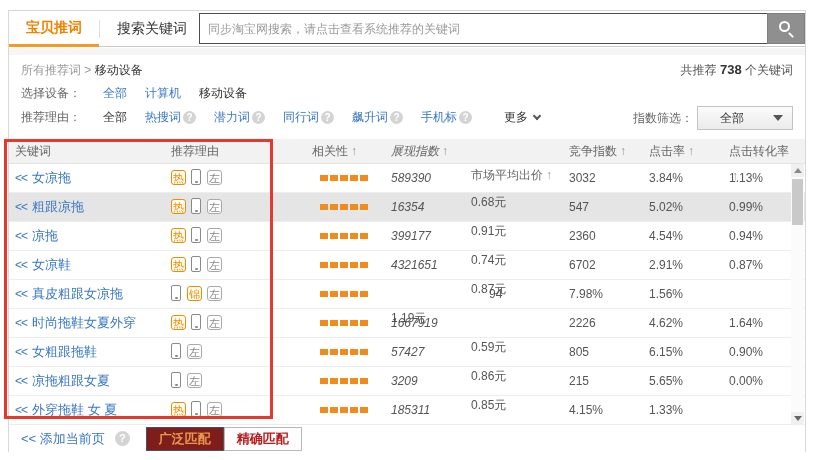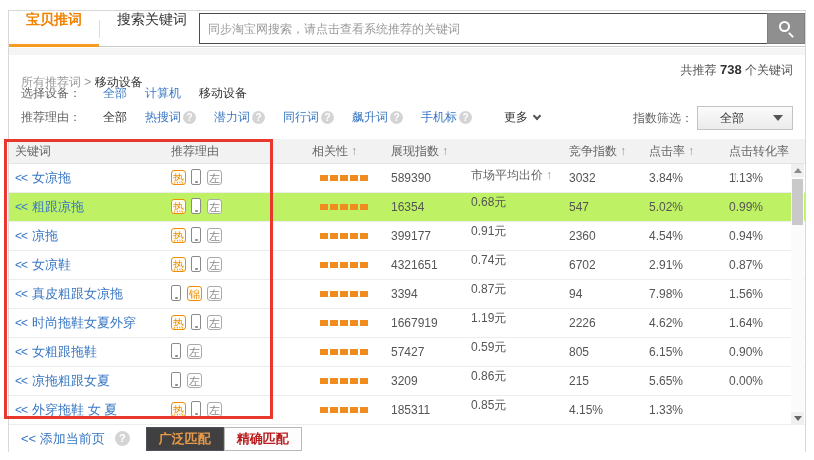--- a/index.html
+++ b/index.html
@@ -3,37 +3,37 @@
 <meta charset="utf-8">
 <style>
   * { margin:0; padding:0; box-sizing:border-box; }
   html,body { width:814px; height:460px; background:#fff; overflow:hidden;
     font-family:"Liberation Sans","DejaVu Sans",sans-serif; }
   .panel { position:absolute; left:8px; top:10px; width:798px; height:442px;
     border:1px solid #d8d8d8; background:#fff; }
 
   
   .tabs { position:relative; height:36px; border-bottom:1px solid #c9c9c9; display:flex; align-items:stretch; }
-  .tab { display:flex; padding:0 17px; font-size:14px; color:#333; cursor:pointer; }
+  .tab { display:flex; align-items:center; padding:0 17px; font-size:14px; color:#333; cursor:pointer; }
   .tab.active { color:#f08200; font-weight:bold; border-bottom:3px solid #f59a23; margin-bottom:-1px; }
   .tab-divider { width:1px; height:18px; background:#ddd; align-self:center; }
   .tabs-shadow { position:absolute; left:0; right:0; top:37px; height:7px; background:#f5f5f5; }
 
   .search-wrap { position:absolute; left:190px; top:2px; right:0; height:31px; display:flex;border-radius:15px; }
   .search-input { flex:1; border:1px solid #4c4c4c; border-right:none; padding:0 8px;
     font-size:12px; color:#333; outline:none; font-family:inherit; }
   .search-input::placeholder { color:#9a9a9a; }
   .search-btn { width:38px; background:#8f8f8f; border:1px solid #7f7f7f; cursor:pointer; position:relative; }
   .mag { position:absolute; left:11px; top:7px; width:11px; height:11px;
     border:2px solid #fff; border-radius:50%; }
   .mag::after { content:""; position:absolute; left:9px; top:9px; width:2px; height:6px;
     background:#fff; transform:rotate(-45deg); }
 
   
-  .crumb-row { position:absolute; left:12px; top:51px; font-size:12px; color:#999;margin-top:12px; }
+  .crumb-row { position:absolute; left:12px; top:51px; font-size:12px; color:#999; }
   .crumb-cur { color:#333; }
   .summary { position:absolute; right:12px; top:51px; font-size:12px; color:#555; }
   .summary b { color:#333; font-size:13px;text-align:right; }
 
   .filter-row { position:absolute; left:12px; font-size:12px; color:#666; display:flex; align-items:center; }
   .filter-label { width:82px; color:#666; }
   .flink { color:#3a78c3; cursor:pointer; text-decoration:none; }
   .fitem { margin-right:18px; display:flex; align-items:center; }
   .fitem.selected .flink { color:#333; cursor:default; }
   .help-icon { display:inline-block; width:13px; height:13px; margin-left:2px; border-radius:50%;
@@ -49,22 +49,22 @@
   .tri-down { width:0; height:0; border-left:5px solid transparent; border-right:5px solid transparent;
     border-top:6px solid #555; }
 
   
   .table { position:absolute; left:0; right:0; top:128px; }
   .thead { display:flex; height:25px; line-height:25px; background:#f2f2f2;
     border-bottom:1px solid #e4e4e4; font-size:12px; color:#666; padding-left:6px; }
   .sort-arrow { color:#999; font-weight:bold; margin-left:3px; }
   .tr { display:flex; height:29px; line-height:28px; border-bottom:1px solid #ededed;
     font-size:12px; color:#555; padding-left:6px; background:#fff; }
-  .tr.hl { background:#bef264; }
-  .c1{width:156px;} .c2{width:141px;} .c3{width:79px;} .c4{width:80px;}
+  .tr.hl { background:#e5e5e5; }
+  .c1{width:156px;} .c2{width:141px;} .c3{width:79px;} .c4{width:80px;font-style:italic;}
   .c5{width:98px;margin-top:24px;} .c6{width:80px;} .c7{width:80px;} .c8{width:60px;}
   .kw-prefix { color:#3a78c3; margin-right:5px; letter-spacing:-1px; cursor:pointer; }
   .kw { color:#3a78c3; font-size:13px; cursor:pointer; }
   .badge { display:inline-block; width:15px; height:15px; line-height:15px; text-align:center;
     font-size:11px; border-radius:3px; margin-right:5px; vertical-align:middle; margin-top:-3px; }
   .badge.orange { border:1px solid #f08c00; color:#f08c00; background:#fffdf6; }
   .badge.gray { border:1px solid #a9a9a9; color:#8a8a8a; background:#fff; }
   .phone-icon { display:inline-block; width:10px; height:16px; border:1px solid #8a8a8a;
     border-radius:2px; margin-right:6px; vertical-align:middle; margin-top:-3px; position:relative; background:#fff; }
   .phone-icon::after { content:""; position:absolute; left:3px; bottom:1px; width:3px; height:2px;
@@ -80,21 +80,21 @@
   .sb-down { bottom:0; } .sb-down .t { border-top:5px solid #666; }
   .sb-thumb { position:absolute; left:1px; top:15px; width:11px; height:46px; background:#c9c9c9; cursor:pointer; }
 
   
   .footer { position:absolute; left:0; right:0; top:414px; height:27px; background:#fff;
     display:flex; align-items:center; padding-left:12px; font-size:13px; }
   .add-link { color:#3a78c3; cursor:pointer; }
   .footer .help-icon { width:15px; height:15px; line-height:15px; margin-left:10px; font-size:11px; }
   .match-btns { display:flex; margin-left:16px; }
   .btn { height:24px; line-height:22px; padding:0 12px; font-size:13px; font-weight:bold; cursor:pointer; }
-  .btn.broad { background:#404040; border:1px solid #4c515b; color:#e89a4a; }
+  .btn.broad { background:#7f1d1d; border:1px solid #4c515b; color:#e89a4a; }
   .btn.exact { background:#fdfdfd; border:1px solid #b9b9b9; color:#b91c1c; }
 
   
   .annotation { position:absolute; left:4px; top:139px; width:269px; height:280px;
     border:3px solid #e8382e; z-index:50; pointer-events:none; }
 </style>
 </head>
 <body>
 
 <div class="panel">
@@ -262,21 +262,20 @@
         <div class="tr">
           <div class="c1"><span class="kw-prefix">&lt;&lt;</span><span class="kw">真皮粗跟女凉拖</span></div>
           <div class="c2"><span class="phone-icon"></span><span class="badge orange">锦</span><span class="badge gray">左</span></div>
           <div class="c3 bars">
             <span class="bar"></span>
             <span class="bar"></span>
             <span class="bar"></span>
             <span class="bar"></span>
             <span class="bar"></span>
           </div>
-          <div class="c4">3394</div>
           <div class="c5">1.19元</div>
           <div class="c6">94</div>
           <div class="c7">7.98%</div>
           <div class="c8">1.56%</div>
         </div>
         <div class="tr">
           <div class="c1"><span class="kw-prefix">&lt;&lt;</span><span class="kw">时尚拖鞋女夏外穿</span></div>
           <div class="c2"><span class="badge orange">热</span><span class="phone-icon"></span><span class="badge gray">左</span></div>
           <div class="c3 bars">
             <span class="bar"></span>

